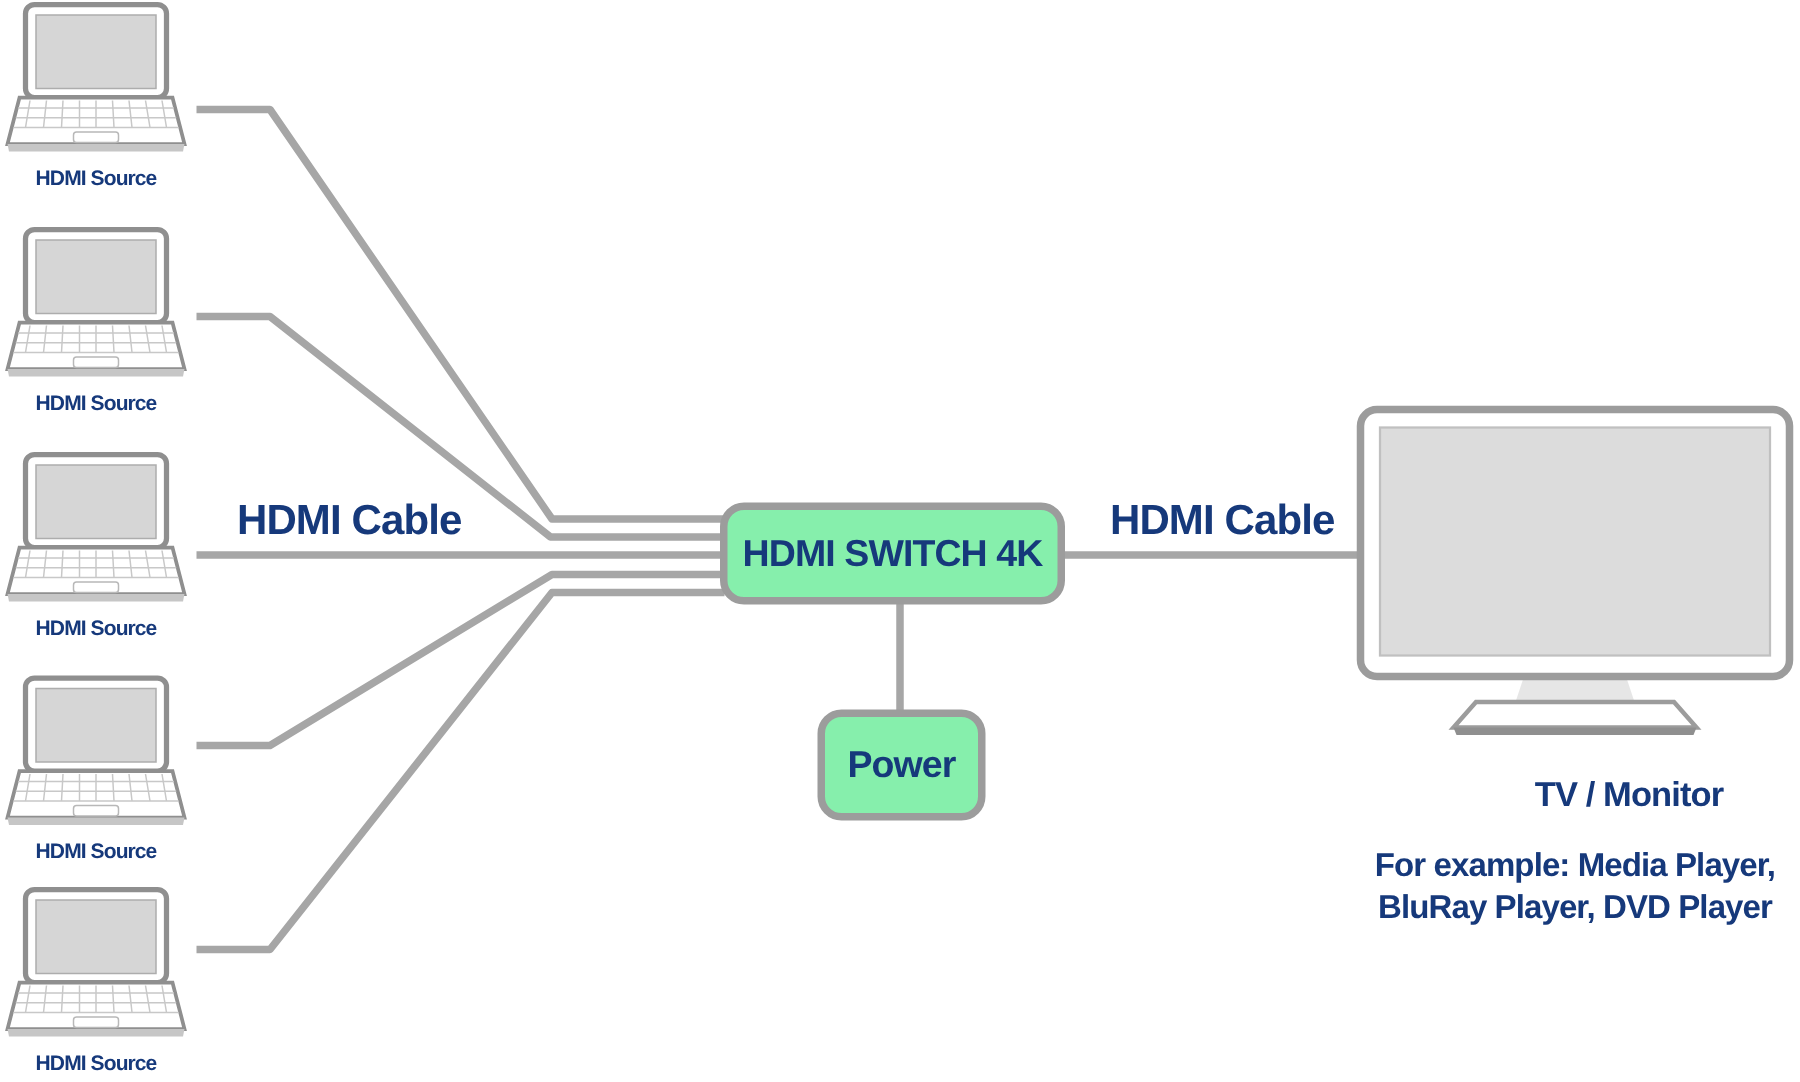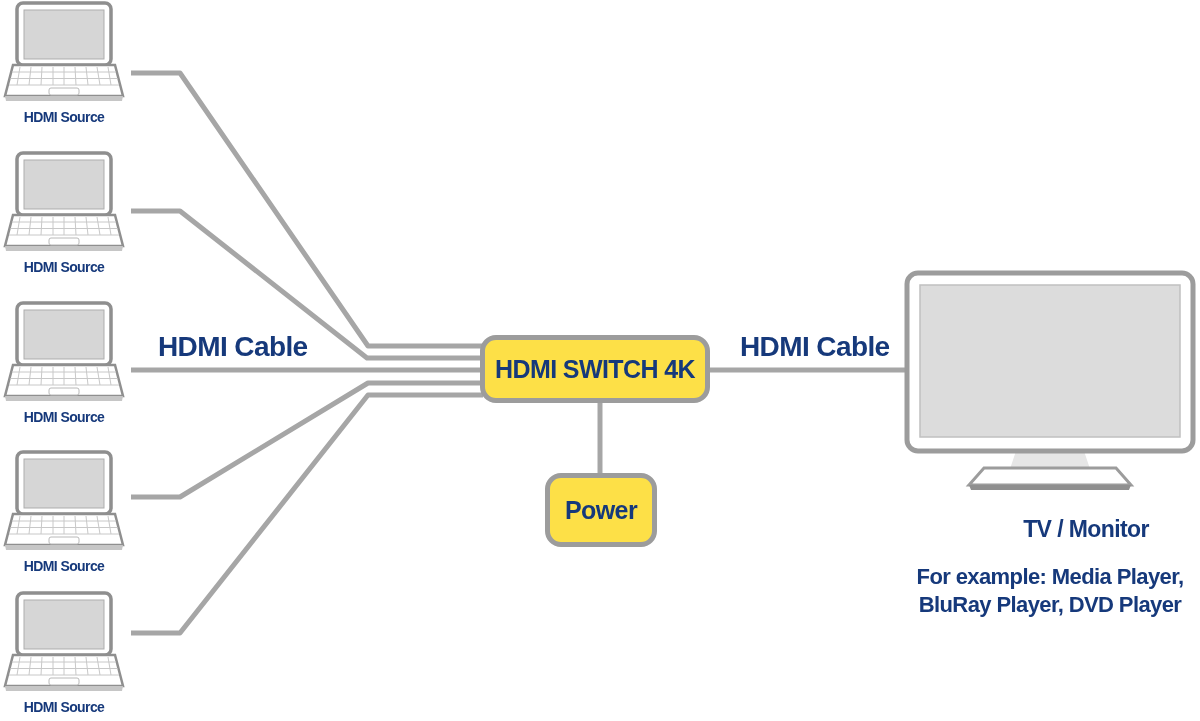--- a/index.html
+++ b/index.html
@@ -13,21 +13,21 @@
     margin-top:2px;font-weight:bold;font-size:14px;color:#16397b;
     letter-spacing:-0.6px;white-space:nowrap;
   }
   .cable-label{
     position:absolute;width:140px;text-align:center;font-weight:bold;
     font-size:28px;color:#16397b;letter-spacing:-0.6px;white-space:nowrap;
   }
   .cable-label.left{left:158px;top:331px;}
   .cable-label.right{left:740px;top:331px;}
   .node-box{
-    position:absolute;box-sizing:border-box;background:#fde047;
+    position:absolute;box-sizing:border-box;background:#86efac;
     border:5px solid #9c9c9c;border-radius:16px;
     display:flex;align-items:center;justify-content:center;
     font-weight:bold;color:#16397b;letter-spacing:-0.6px;white-space:nowrap;
   }
   .switch-box{left:480px;top:335px;width:230px;height:68px;font-size:25px;}
   .power-box{left:545px;top:473px;width:112px;height:74px;font-size:25px;}
   .monitor-svg{position:absolute;left:900px;top:266px;}
   .tv-title{
     position:absolute;left:936px;top:516px;width:300px;text-align:center;
     font-weight:bold;font-size:23px;color:#16397b;letter-spacing:-0.6px;

